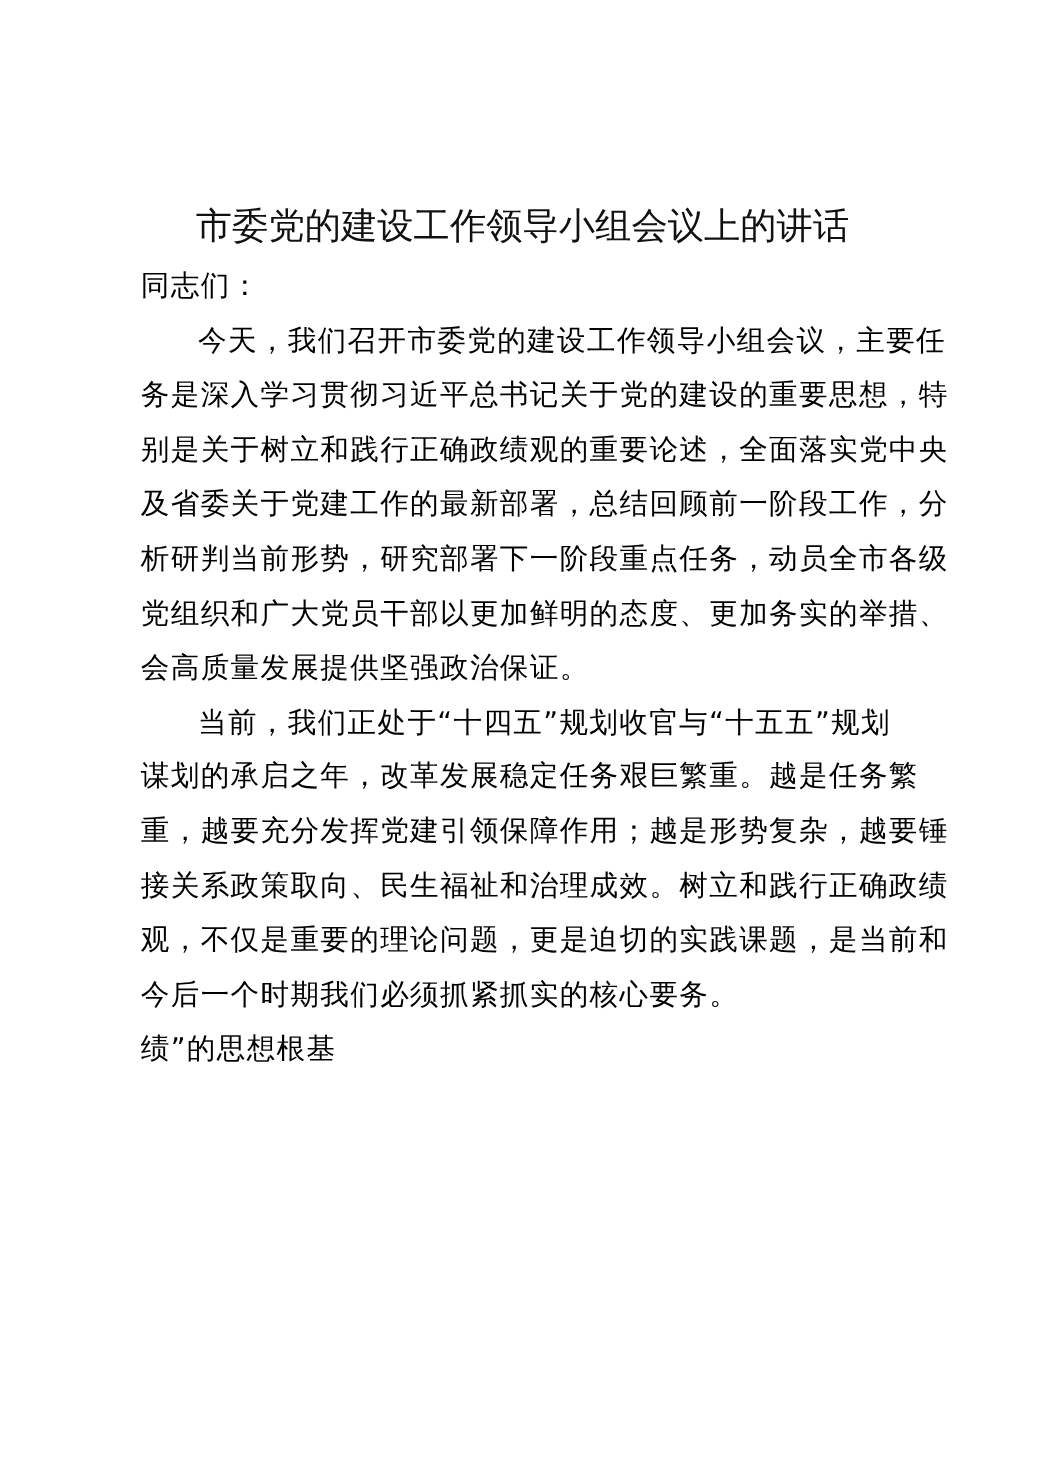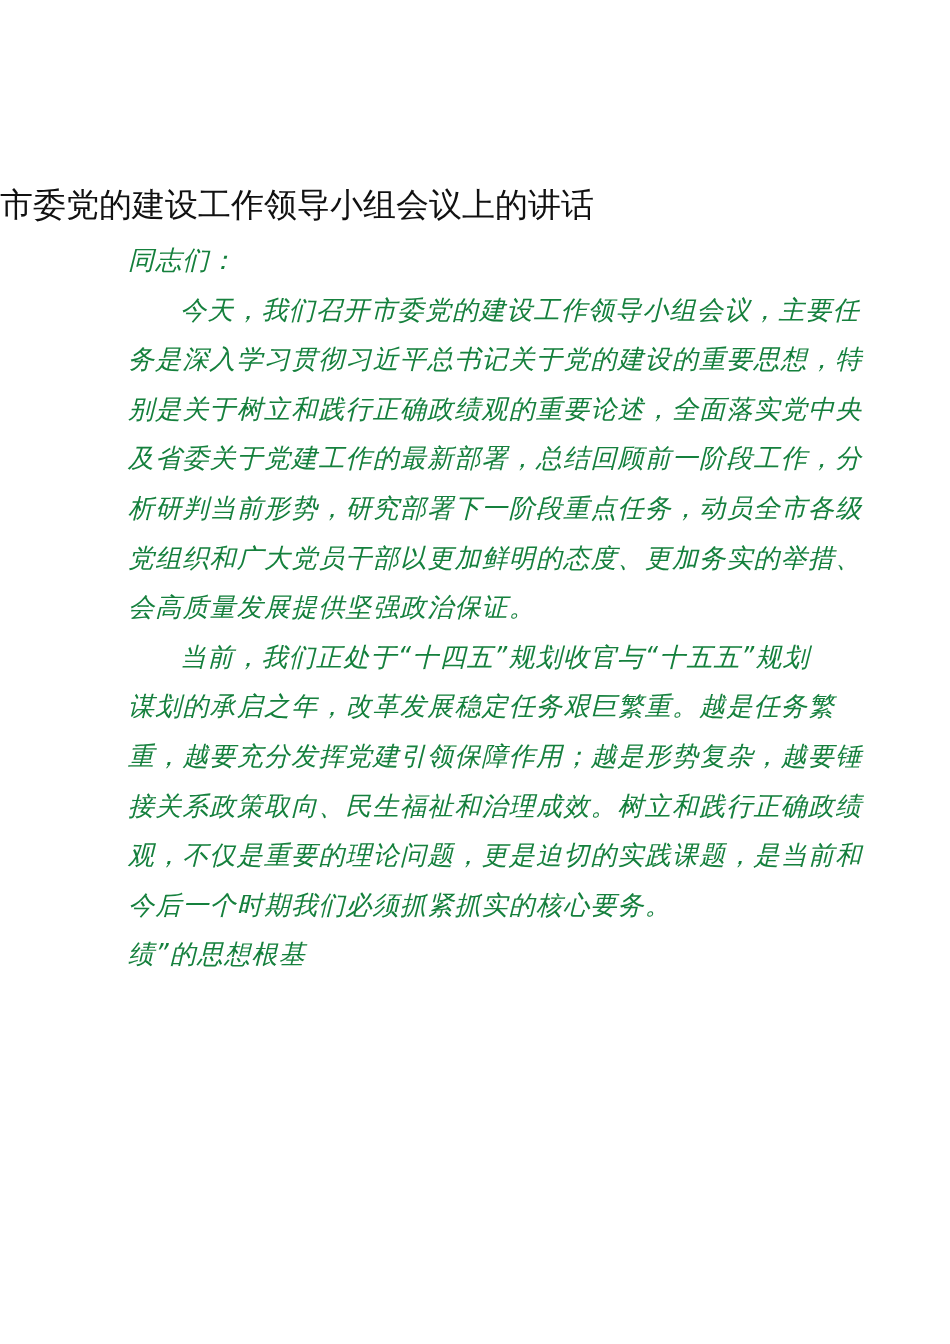--- a/index.html
+++ b/index.html
@@ -21,42 +21,41 @@
       top: 0;
       width: 950px;
       height: 1344px;
       background: #ffffff;
     }
     .title {
       position: absolute;
       left: 0;
       width: 950px;
       top: 183px;
-      text-align: left;
+      text-align: center;
       font-size: 33px;
       line-height: 44px;
       letter-spacing: 0px;
       white-space: nowrap;
       color: #111111;
     }
     .body-text {
       position: absolute;
       left: 128px;
       top: 236px;
       width: 710px;
     }
     .line {
       display: block;
       font-size: 26px;
       height: 49.6px;
       line-height: 49.6px;
       white-space: nowrap;
       letter-spacing: 1.2px;
-      color: #15803d;
-      font-style: italic;
+      color: #000000;
     }
     .indent {
       padding-left: 52px;
     }
     .heading-line {
       font-weight: normal;
     }
   </style>
 </head>
 <body>

